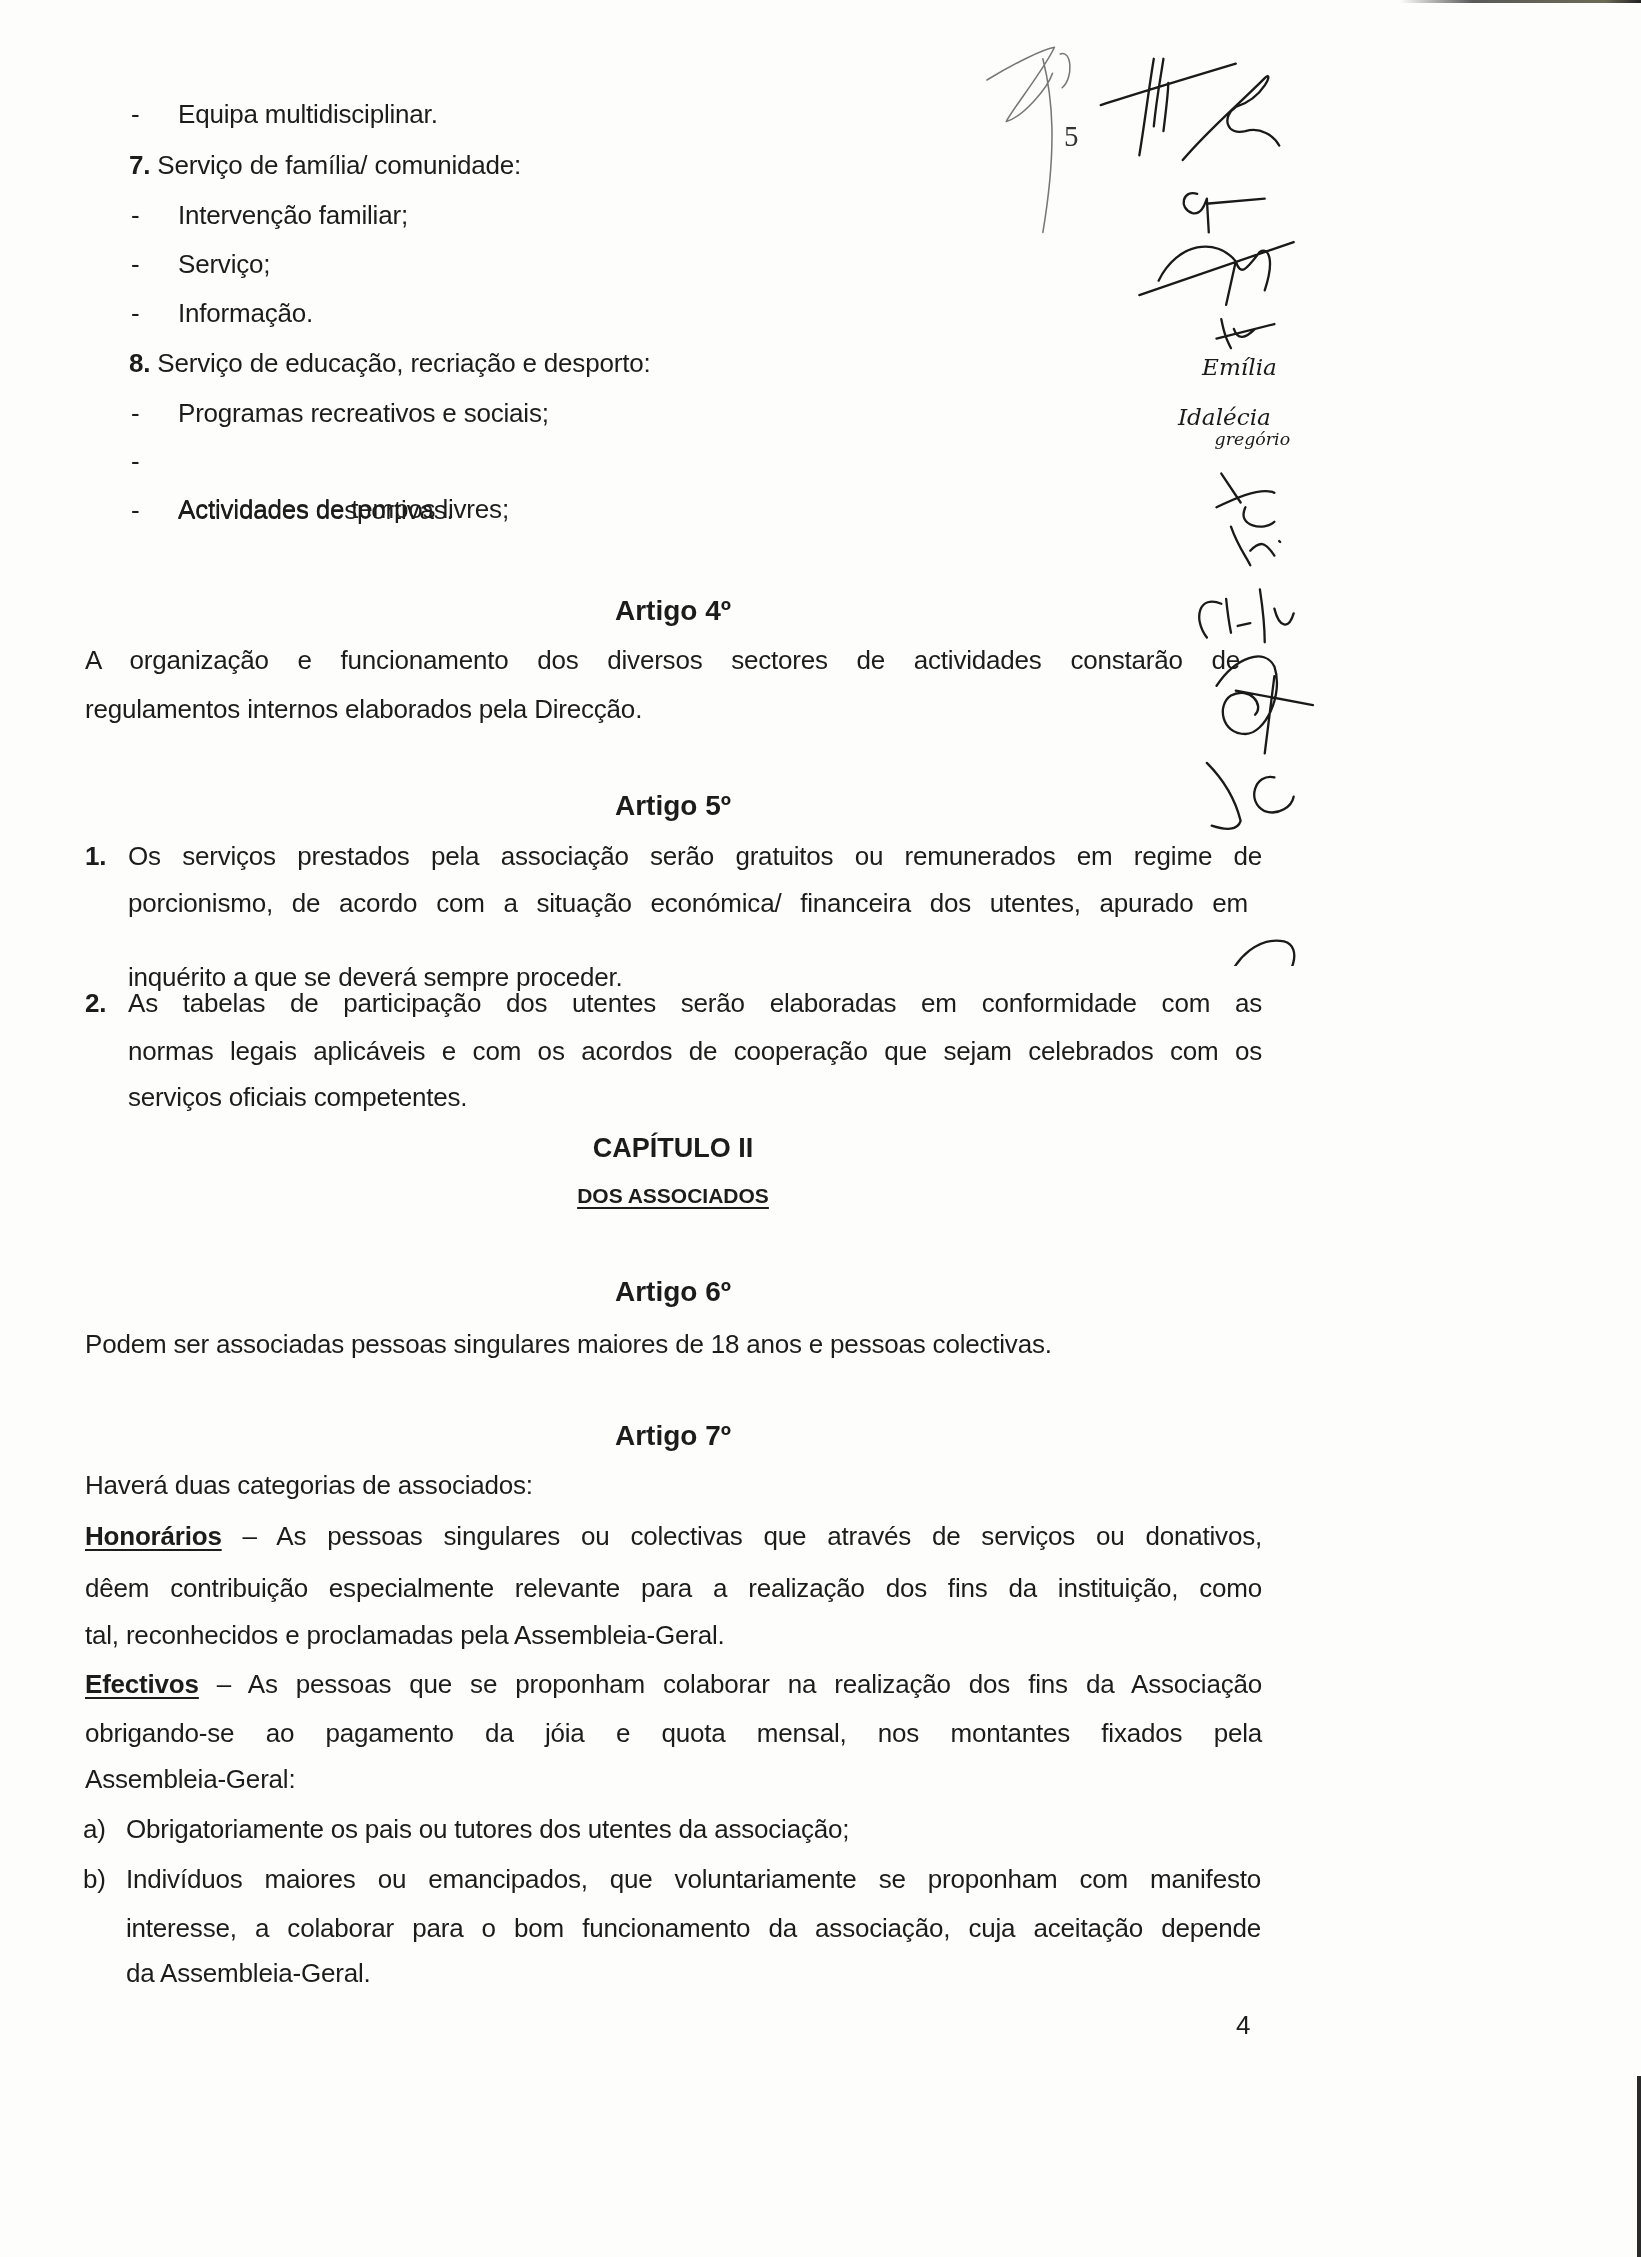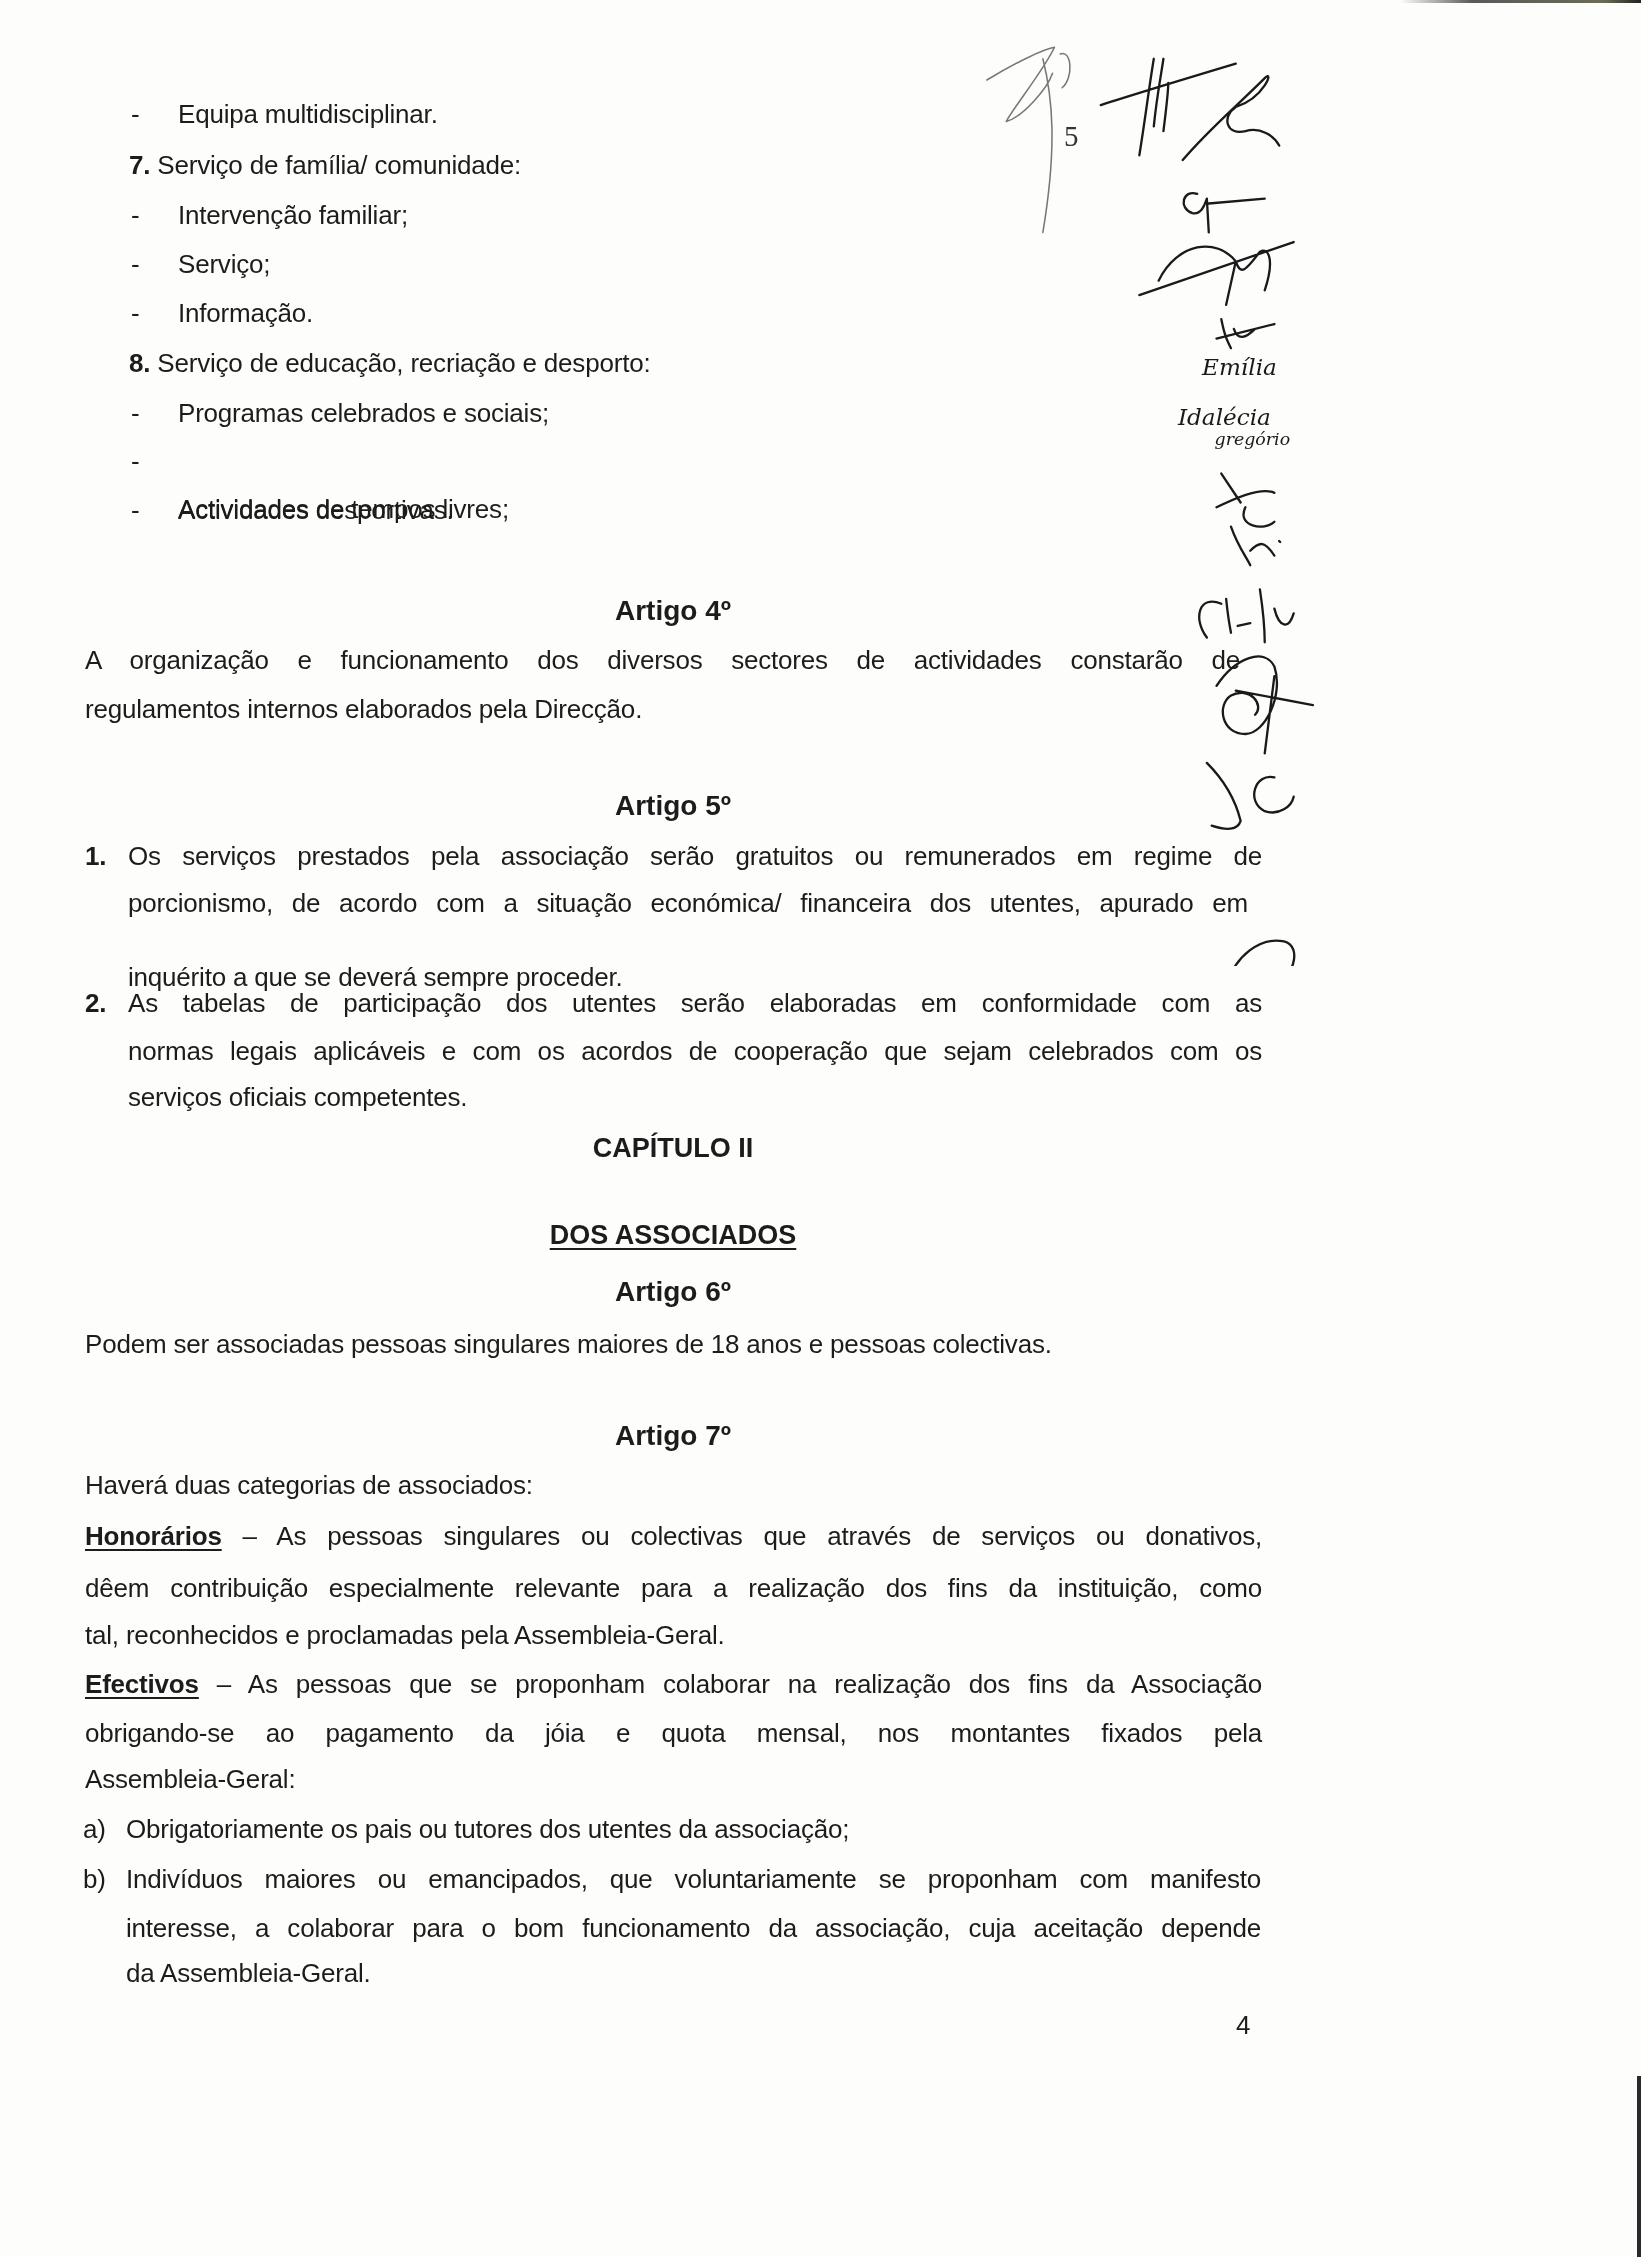--- a/index.html
+++ b/index.html
@@ -53,21 +53,21 @@
 <span class="dash" style="left:131px; top:249px;">-</span>
 <span class="line" style="left:178px; top:249px;">Serviço;</span>
 <span class="dash" style="left:131px; top:298px;">-</span>
 <span class="line" style="left:178px; top:298px;">Informação.</span>
 
 <div class="line" style="left:129px; top:348px;">
   <span class="num">8.</span>
   <span>Serviço de educação, recriação e desporto:</span>
 </div>
 <span class="dash" style="left:131px; top:398px;">-</span>
-<span class="line" style="left:178px; top:398px;">Programas celebrados e sociais;</span>
+<span class="line" style="left:178px; top:398px;">Programas recreativos e sociais;</span>
 <span class="dash" style="left:131px; top:446px;">-</span>
 <span class="line" style="left:178px; top:446px;margin-top:48px;">Actividades de tempos livres;</span>
 <span class="dash" style="left:131px; top:495px;">-</span>
 <span class="line" style="left:178px; top:495px;">Actividades desportivas.</span>
 
 <div class="center" style="top:595px;">Artigo 4º</div>
 <div class="just" style="left:85px; width:1155px; top:645px;">A organização e funcionamento dos diversos sectores de actividades constarão de</div>
 <div class="line" style="left:85px; top:694px;">regulamentos internos elaborados pela Direcção.</div>
 
 <div class="center" style="top:790px;">Artigo 5º</div>
@@ -75,21 +75,21 @@
 <div class="just" style="left:128px; width:1134px; top:841px;">Os serviços prestados pela associação serão gratuitos ou remunerados em regime de</div>
 <div class="just" style="left:128px; width:1120px; top:888px;">porcionismo, de acordo com a situação económica/ financeira dos utentes, apurado em</div>
 <div class="line" style="left:128px; top:937px;margin-top:25px;">inquérito a que se deverá sempre proceder.</div>
 
 <span class="line num" style="left:85px; top:988px;">2.</span>
 <div class="just" style="left:128px; width:1134px; top:988px;">As tabelas de participação dos utentes serão elaboradas em conformidade com as</div>
 <div class="just" style="left:128px; width:1134px; top:1036px;">normas legais aplicáveis e com os acordos de cooperação que sejam celebrados com os</div>
 <div class="line" style="left:128px; top:1082px;">serviços oficiais competentes.</div>
 
 <div class="center" style="top:1133px; font-size:27px;">CAPÍTULO II</div>
-<div class="center" style="top:1220px; font-size:27px;">
+<div class="center" style="top:1180px; font-size:21px;">
   <span class="u">DOS ASSOCIADOS</span>
 </div>
 
 <div class="center" style="top:1276px;">Artigo 6º</div>
 <div class="line" style="left:85px; top:1329px;">Podem ser associadas pessoas singulares maiores de 18 anos e pessoas colectivas.</div>
 
 <div class="center" style="top:1420px;">Artigo 7º</div>
 <div class="line" style="left:85px; top:1470px;">Haverá duas categorias de associados:</div>
 
 <div class="just" style="left:85px; width:1177px; top:1521px;">

